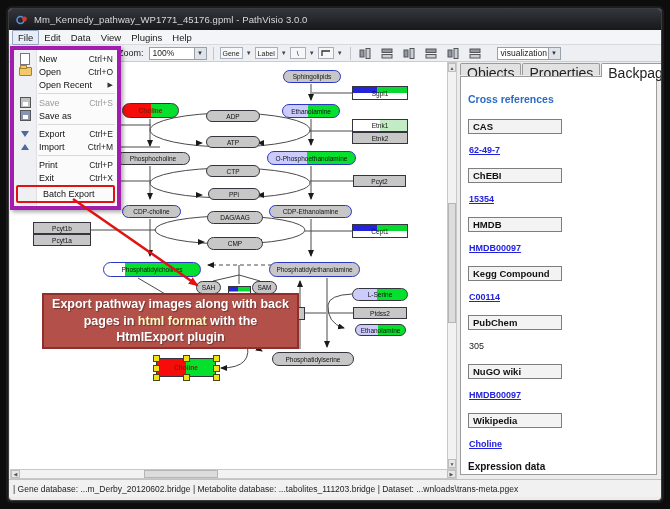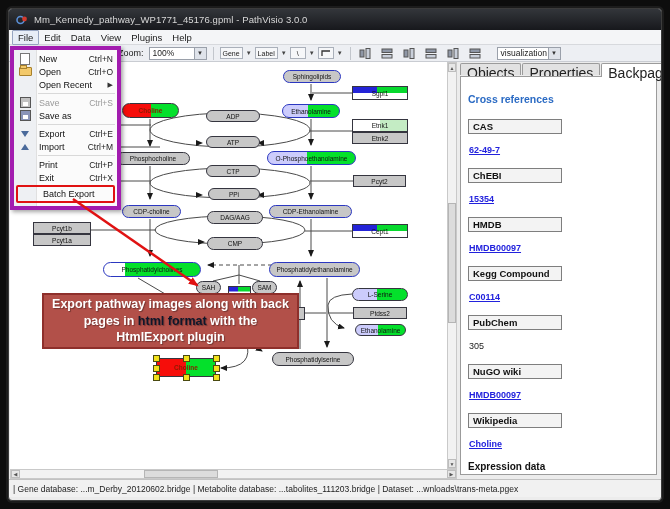--- a/index.html
+++ b/index.html
@@ -90,21 +90,21 @@
   .mi-disk.gray{background:#c2c2c2;}
   .mi-disk:before{content:"";position:absolute;left:2px;top:4px;width:5px;height:4px;background:#fff;}
   .mi-arrow{width:0;height:0;border-left:4px solid transparent;border-right:4px solid transparent;border-top:6px solid #4a6a9a;}
   .mi-arrow.up{border-top:none;border-bottom:6px solid #4a6a9a;}
   
   #annotation{position:absolute;left:33px;top:284px;width:257px;height:56px;background:#b25049;
     border:2px solid #8e2f2b;z-index:40;display:flex;flex-direction:column;align-items:center;justify-content:center;
     color:#fff;font-weight:bold;font-size:12.5px;text-align:center;line-height:1.35;box-sizing:border-box;
     text-shadow:1px 1px 1px rgba(0,0,0,.35);}
   #red-overlay{position:absolute;left:0;top:0;z-index:50;pointer-events:none;}
-  .hl-green{color:#0f172a;}
+  .hl-green{color:#fef9c3;}
   .appicon{width:12px;height:12px;flex:none;}
 </style>
 </head>
 <body>
 <div id="stage">
 
 <div id="win">
 
   <div id="titlebar">
     <svg class="appicon" viewBox="0 0 12 12">

